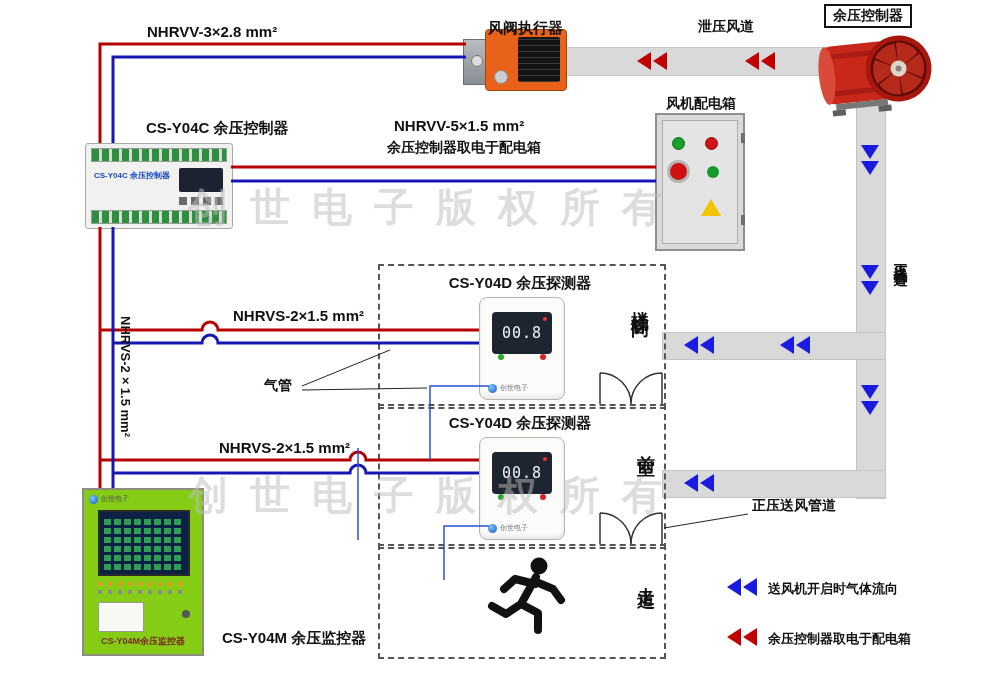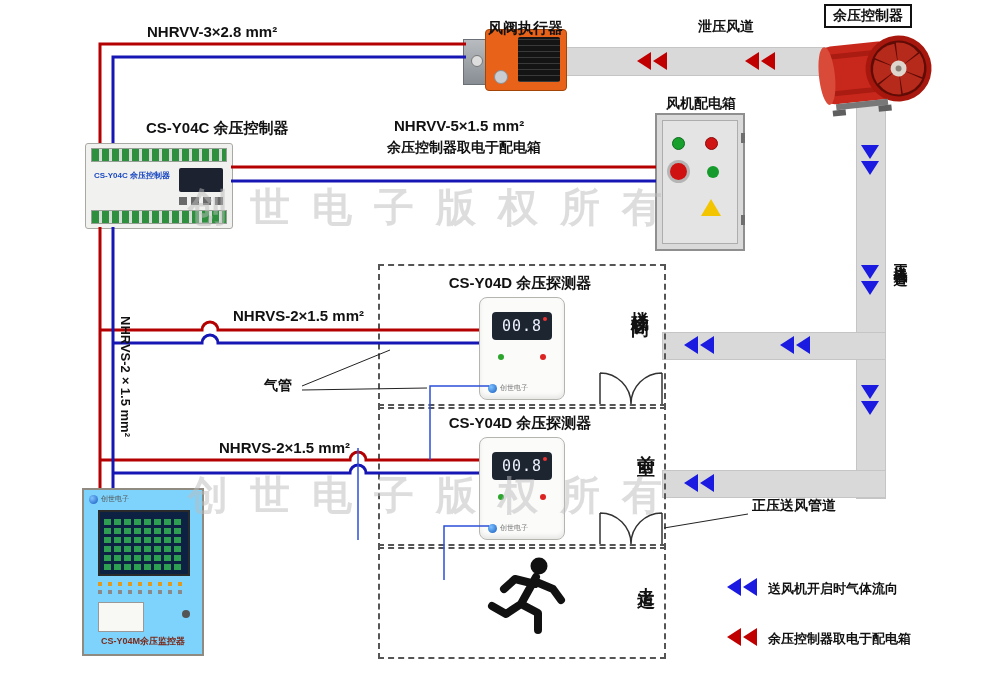--- a/index.html
+++ b/index.html
@@ -37,29 +37,29 @@
            clip-path:polygon(50% 0,100% 100%,0 100%);}
   .pb-hinge{position:absolute;right:-2px;width:4px;height:10px;background:#6f6f6f;}
   
   .controller{position:absolute;width:146px;height:84px;background:#f1f1ef;border:1px solid #a9a9a4;border-radius:3px;}
   .ctrl-term{position:absolute;left:5px;right:5px;height:12px;background:repeating-linear-gradient(90deg,#2e8f3e 0 7px,#d8dcd8 7px 10px);border:1px solid #93a093;}
   .ctrl-text{position:absolute;left:8px;top:27px;width:84px;font-size:8px;font-weight:bold;color:#1b4ac2;line-height:1.25;}
   .ctrl-lcd{position:absolute;right:9px;top:24px;width:44px;height:24px;background:#1c2230;border-radius:2px;}
   .ctrl-btns{position:absolute;right:9px;top:53px;width:44px;height:8px;background:repeating-linear-gradient(90deg,#6a6a6a 0 8px,transparent 8px 12px);}
   
   .detector{position:absolute;width:84px;height:101px;background:#fbfbfa;border:1px solid #b5b5b0;border-radius:8px;box-shadow:inset 0 -3px 4px rgba(0,0,0,.08);}
-  .det-lcd{position:absolute;left:12px;top:14px;width:60px;height:28px;background:#1d2531;border-radius:4px;color:#eef2ff;
+  .det-lcd{position:absolute;left:12px;top:14px;width:60px;height:42px;background:#1d2531;border-radius:4px;color:#eef2ff;
            display:flex;align-items:center;justify-content:center;font-family:"DejaVu Sans Mono","Liberation Mono",monospace;font-size:15px;letter-spacing:1px;}
   .det-dot{position:absolute;right:5px;top:5px;width:4px;height:4px;border-radius:50%;background:#e33;}
   .det-ind{position:absolute;left:0;top:56px;width:100%;display:flex;justify-content:space-around;}
   .ind{width:6px;height:6px;border-radius:50%;}
   .det-logo{position:absolute;left:8px;bottom:6px;display:flex;align-items:center;gap:3px;font-size:7px;color:#777;}
   .logo-ball{width:9px;height:9px;border-radius:50%;background:radial-gradient(circle at 35% 35%,#7fc4ff,#1558c0);}
   
-  .monitor{position:absolute;width:118px;height:164px;background:#7dd3fc;border:2px solid #8f8b80;}
+  .monitor{position:absolute;width:118px;height:164px;background:#84cc16;border:2px solid #8f8b80;}
   .mon-logo{position:absolute;left:5px;top:4px;display:flex;align-items:center;gap:3px;font-size:7px;color:#555;}
   .mon-screen{position:absolute;left:14px;top:20px;width:88px;height:62px;background:#0d2142;border:2px solid #2a2a2a;}
   .mon-grid{position:absolute;inset:4px;background:repeating-linear-gradient(90deg,#2e9e52 0 7px,#0d2142 7px 10px);}
   .mon-grid::after{content:"";position:absolute;inset:0;background:repeating-linear-gradient(0deg,transparent 0 6px,#0d2142 6px 9px);}
   .mon-leds1{position:absolute;left:14px;top:92px;width:88px;height:4px;background:repeating-linear-gradient(90deg,#e09a1f 0 4px,transparent 4px 10px);}
   .mon-leds2{position:absolute;left:14px;top:100px;width:88px;height:4px;background:repeating-linear-gradient(90deg,#8a8a8a 0 4px,transparent 4px 10px);}
   .mon-pocket{position:absolute;left:14px;top:112px;width:44px;height:28px;background:#f8f8f4;border:1px solid #999;}
   .mon-lock{position:absolute;right:12px;top:120px;width:8px;height:8px;border-radius:50%;background:#555;}
   .mon-label{position:absolute;left:0;bottom:6px;width:100%;text-align:center;font-size:9px;font-weight:bold;color:#7a2a1a;}
 </style>
@@ -263,17 +263,18 @@
   <div class="lbl vtext" style="left:634px;top:440px;font-size:18px;letter-spacing:4px;">前室</div>
   <div class="lbl vtext" style="left:634px;top:572px;font-size:18px;letter-spacing:4px;">走道</div>
 
   <div class="lbl" style="left:233px;top:307px;font-size:15px;">NHRVS-2×1.5 mm²</div>
   <div class="lbl" style="left:219px;top:439px;font-size:15px;">NHRVS-2×1.5 mm²</div>
   <div class="lbl vtext" style="left:118px;top:316px;font-size:13px;">NHRVS-2×1.5 mm²</div>
   <div class="lbl" style="left:264px;top:377px;font-size:14px;">气管</div>
 
   <div class="lbl" style="left:752px;top:497px;font-size:14px;">正压送风管道</div>
   <div class="lbl vtext" style="left:892px;top:252px;font-size:14px;letter-spacing:2px;">正压送风管道</div>
+  <div class="lbl" style="left:222px;top:629px;font-size:15px;">CS-Y04M 余压监控器</div>
 
   <div class="lbl" style="left:768px;top:580px;font-size:13px;">送风机开启时气体流向</div>
   <div class="lbl" style="left:768px;top:630px;font-size:13px;">余压控制器取电于配电箱</div>
 
 </div>
 
 </body></html>

